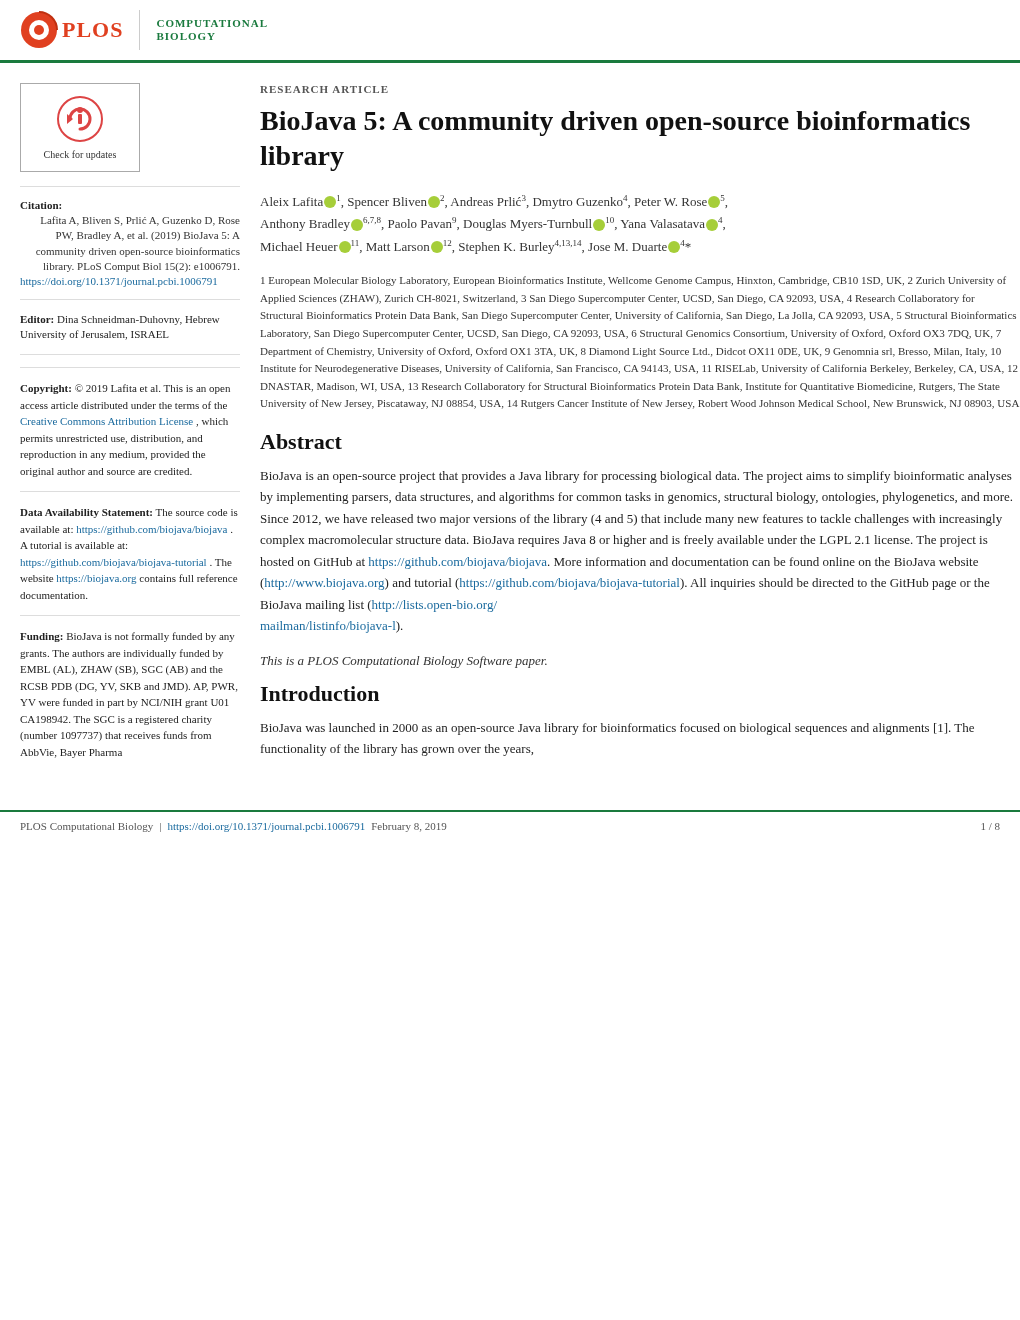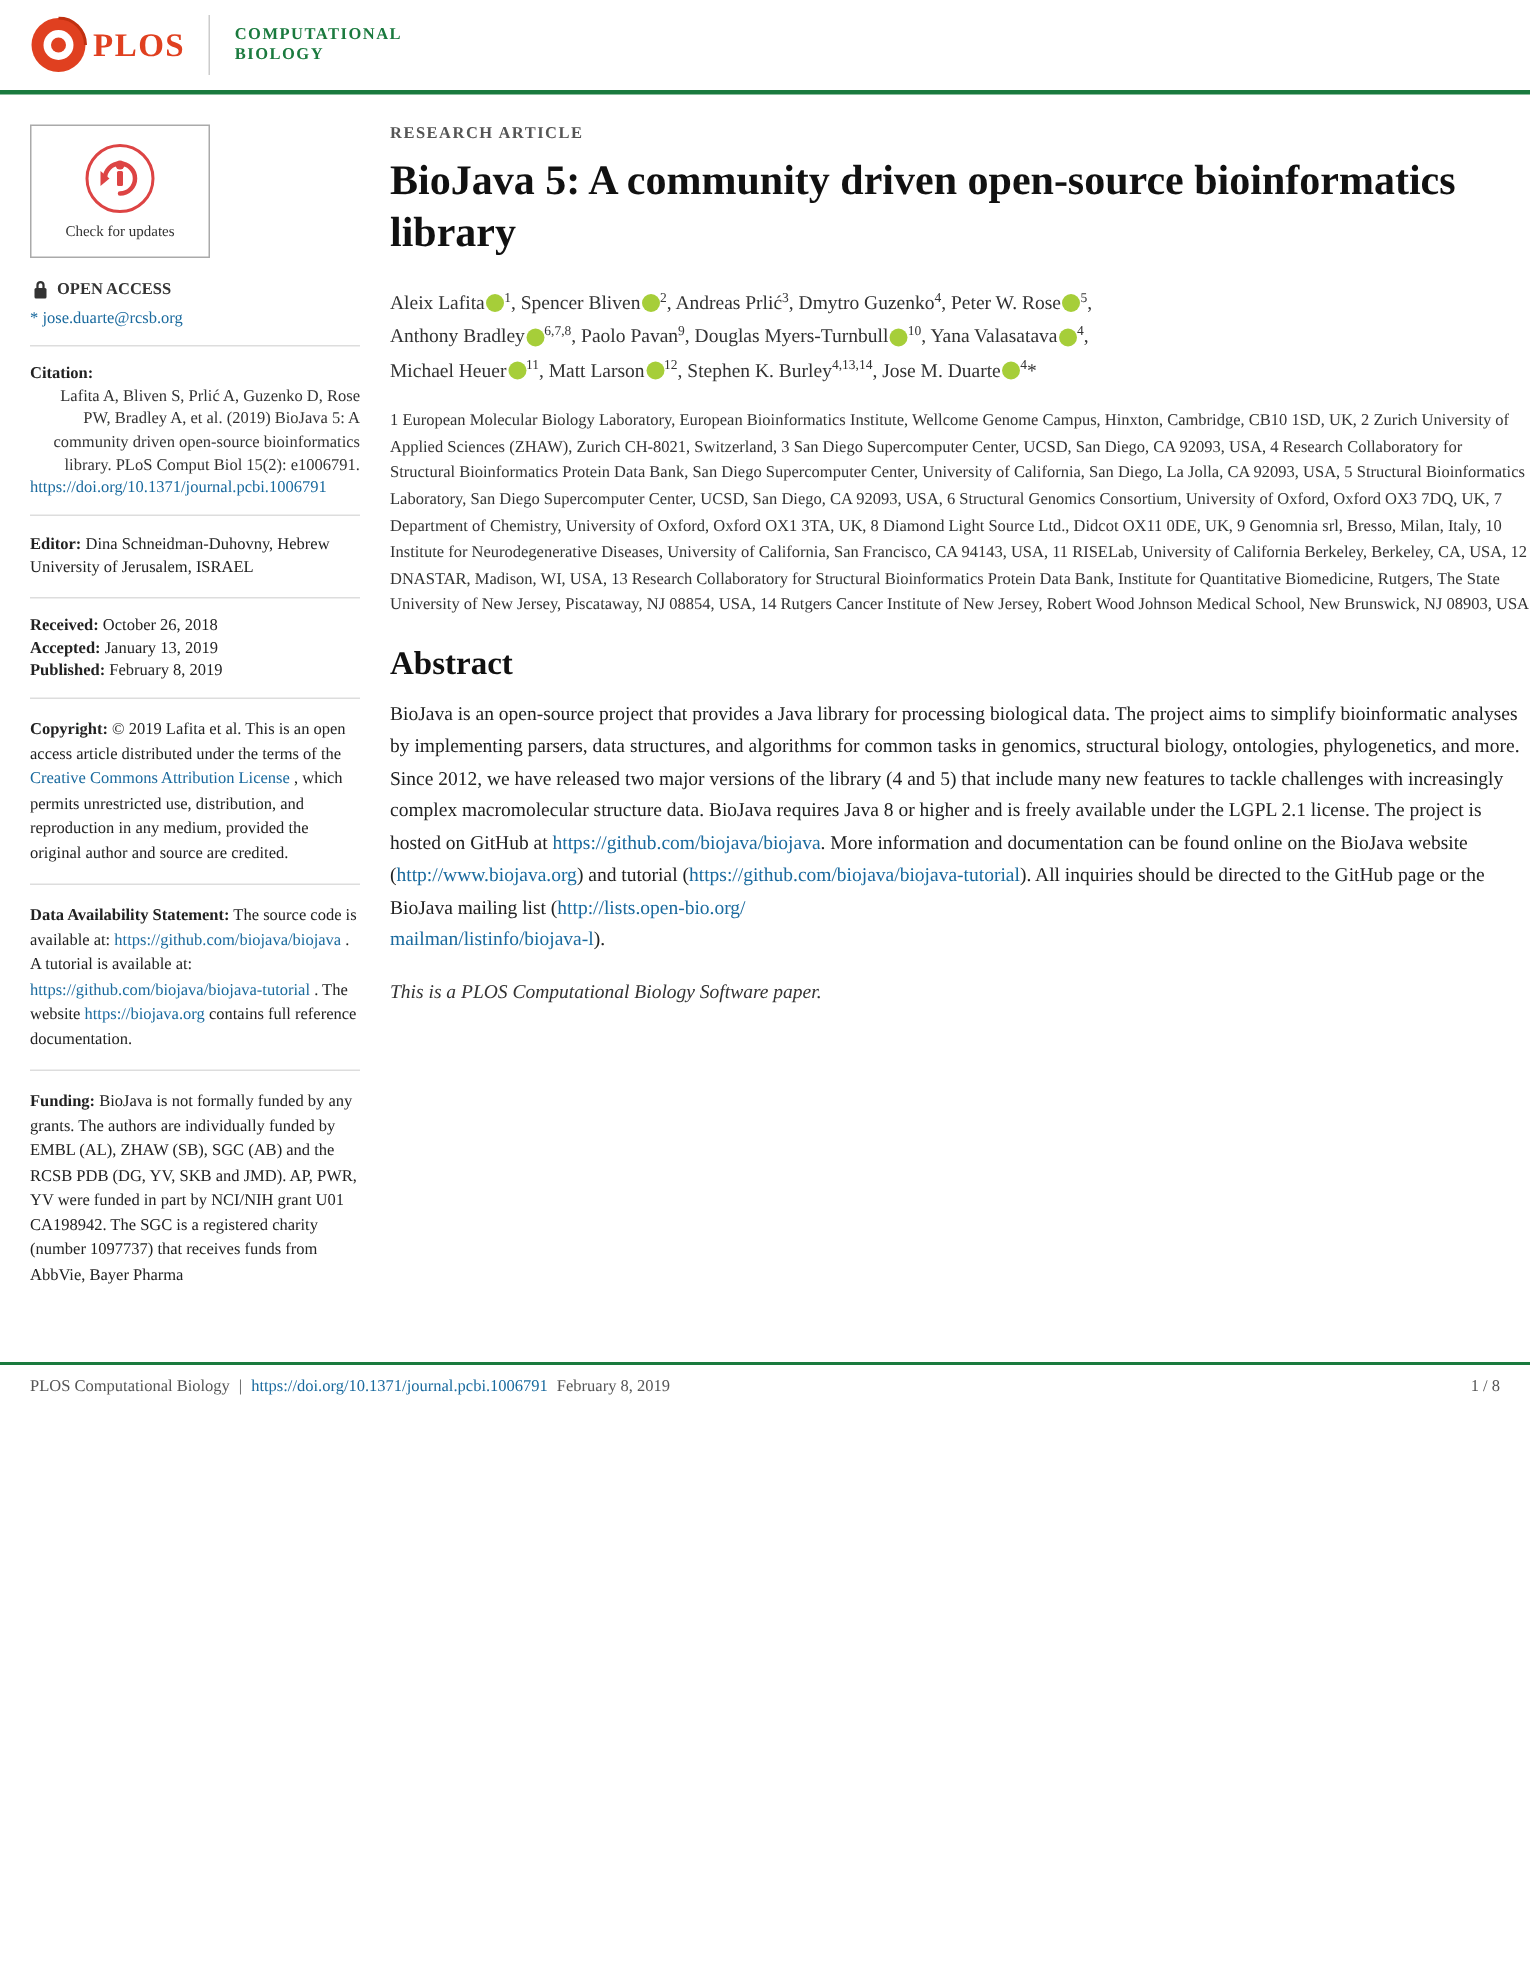--- a/index.html
+++ b/index.html
@@ -257,62 +257,38 @@
         <circle cx="25" cy="25" r="22" fill="none" stroke="#d44" stroke-width="2"></circle>
         <path d="M15 25 A10 10 0 1 1 25 35" fill="none" stroke="#d44" stroke-width="3" stroke-linecap="round"></path>
         <polygon points="12,20 18,25 12,30" fill="#d44"></polygon>
         <circle cx="25" cy="16" r="3" fill="#d44"></circle>
         <rect x="23" y="20" width="4" height="10" rx="1" fill="#d44"></rect>
       </svg>
       <div class="check-updates-label">Check for
 updates</div>
     </div>
 
-    <div class="open-access-section">
-      <div class="open-access-label">
-        <svg class="lock-icon-svg" viewBox="0 0 14 14">
-          <rect x="3" y="6" width="8" height="7" rx="1" fill="#333"></rect>
-          <path d="M5 6 V4 A2 2 0 0 1 9 4 V6" fill="none" stroke="#333" stroke-width="1.5"></path>
-        </svg>
-        <span>OPEN ACCESS</span>
-      </div>
-      <div class="email-link">* jose.duarte@rcsb.org</div>
-    </div>
 
     <hr class="horizontal-rule">
 
     <div class="citation-section">
       <div class="citation-label">Citation:</div>
       <div class="citation-text">Lafita A, Bliven S, Prlić A, Guzenko D, Rose PW, Bradley A, et al. (2019) BioJava 5: A community driven open-source bioinformatics library. PLoS Comput Biol 15(2): e1006791.</div>
       <a class="citation-link" href="#">https://doi.org/10.1371/journal.pcbi.1006791</a>
     </div>
 
     <hr class="horizontal-rule">
 
     <div class="editor-section">
       <span class="editor-label">Editor:</span>
       <span class="editor-text">Dina Schneidman-Duhovny, Hebrew University of Jerusalem, ISRAEL</span>
     </div>
 
     <hr class="horizontal-rule">
 
-    <div class="dates-section">
-      <div class="date-row">
-        <span class="date-label">Received:</span>
-        <span>October 26, 2018</span>
-      </div>
-      <div class="date-row">
-        <span class="date-label">Accepted:</span>
-        <span>January 13, 2019</span>
-      </div>
-      <div class="date-row">
-        <span class="date-label">Published:</span>
-        <span>February 8, 2019</span>
-      </div>
-    </div>
 
     <hr class="horizontal-rule">
 
     <div class="copyright-section">
       <div class="copyright-text">
         <strong>Copyright:</strong>
         <span> © 2019 Lafita et al. This is an open access article distributed under the terms of the </span>
         <a class="cc-link" href="#">Creative Commons Attribution License</a>
         <span>, which permits unrestricted use, distribution, and reproduction in any medium, provided the original author and source are credited.</span>
       </div>
@@ -368,20 +344,24 @@
       <h2 class="section-title">Abstract</h2>
       <p class="abstract-text">
         BioJava is an open-source project that provides a Java library for processing biological data. The project aims to simplify bioinformatic analyses by implementing parsers, data structures, and algorithms for common tasks in genomics, structural biology, ontologies, phylogenetics, and more. Since 2012, we have released two major versions of the library (4 and 5) that include many new features to tackle challenges with increasingly complex macromolecular structure data. BioJava requires Java 8 or higher and is freely available under the LGPL 2.1 license. The project is hosted on GitHub at <a class="abstract-link" href="#">https://github.com/biojava/biojava</a>. More information and documentation can be found online on the BioJava website (<a class="abstract-link" href="#">http://www.biojava.org</a>) and tutorial (<a class="abstract-link" href="#">https://github.com/biojava/biojava-tutorial</a>). All inquiries should be directed to the GitHub page or the BioJava mailing list (<a class="abstract-link" href="#">http://lists.open-bio.org/<br>mailman/listinfo/biojava-l</a>).
       </p>
     </div>
 
     <p class="software-note">
       This is a <span class="journal-name-italic">PLOS Computational Biology</span> Software paper.
     </p>
 
+    <div class="intro-section">
+      <h2 class="section-title">Introduction</h2>
+      <p class="intro-text">BioJava was launched in 2000 as an open-source Java library for bioinformatics focused on biological sequences and alignments [1]. The functionality of the library has grown over the years,</p>
+    </div>
 
   </div>
 </div>
 
 <div class="footer">
   <div class="footer-left">
     <span>PLOS Computational Biology</span>
     <span>|</span>
     <a class="footer-link" href="#">https://doi.org/10.1371/journal.pcbi.1006791</a>
     <span>February 8, 2019</span>

